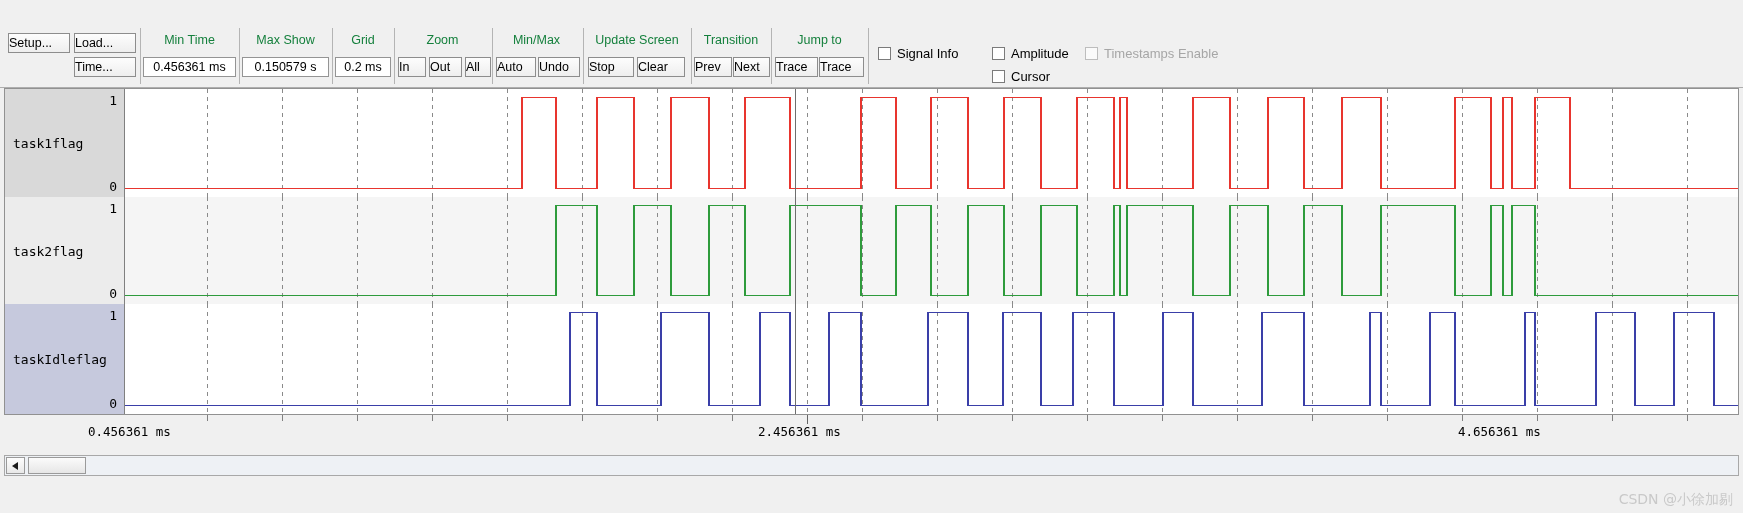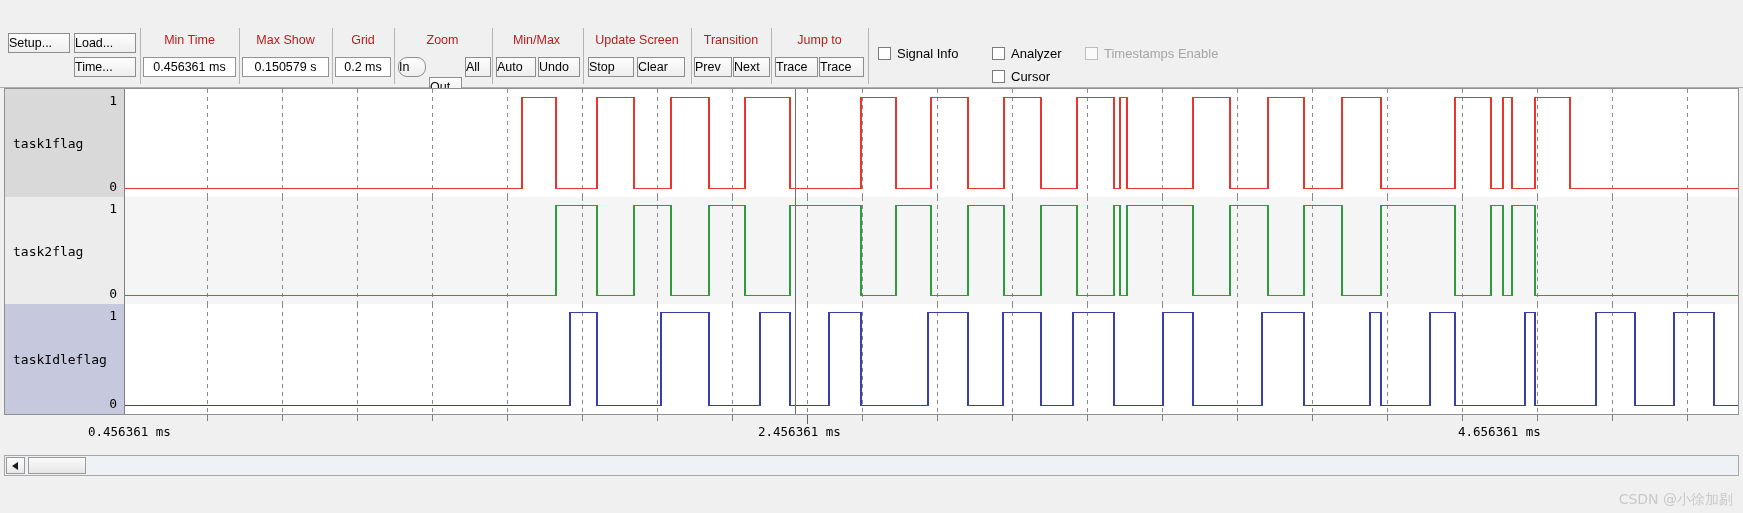--- a/index.html
+++ b/index.html
@@ -73,21 +73,21 @@
     width: 1px;
     height: 56px;
     background: #b4b4b4;
   }
   .tb-title {
     position: absolute;
     top: 9px;
     width: 100%;
     text-align: center;
     font-size: 12.5px;
-    color: #b91c1c;
+    color: #15803d;
     white-space: nowrap;
   }
   .btn {
     position: absolute;
     background: linear-gradient(to bottom, #fdfdfd, #eeeeee);
     border: 1px solid #8d8d8d;
     box-sizing: border-box;
     font-size: 12.5px;
     color: #000;
     text-align: left;
@@ -282,22 +282,22 @@
     <div class="tb-sep" style="left:332px;"></div>
 
     <div class="tb-group" style="left:333px;width:60px;">
       <div class="tb-title">Grid</div>
       <div class="field" style="left:2px;top:33px;width:56px;">0.2 ms</div>
     </div>
     <div class="tb-sep" style="left:394px;"></div>
 
     <div class="tb-group" style="left:395px;width:95px;">
       <div class="tb-title">Zoom</div>
-      <button class="btn" style="left:3px;top:33px;width:28px;border-radius:9px;">In</button>
-      <button class="btn" style="left:34px;top:33px;width:33px;margin-top:20px;">Out</button>
+      <button class="btn" style="left:3px;top:33px;width:28px;">In</button>
+      <button class="btn" style="left:34px;top:33px;width:33px;">Out</button>
       <button class="btn" style="left:70px;top:33px;width:26px;">All</button>
     </div>
     <div class="tb-sep" style="left:492px;"></div>
 
     <div class="tb-group" style="left:493px;width:87px;">
       <div class="tb-title">Min/Max</div>
       <button class="btn" style="left:3px;top:33px;width:40px;">Auto</button>
       <button class="btn" style="left:45px;top:33px;width:42px;">Undo</button>
     </div>
     <div class="tb-sep" style="left:583px;"></div>
@@ -320,21 +320,21 @@
       <div class="tb-title">Jump to</div>
       <button class="btn" style="left:3px;top:33px;width:43px;">Trace</button>
       <button class="btn" style="left:47px;top:33px;width:45px;">Trace</button>
     </div>
     <div class="tb-sep" style="left:868px;"></div>
 
     <div class="cbrow" style="left:878px;top:22px;">
       <span class="cbox"></span><span class="cblabel">Signal Info</span>
     </div>
     <div class="cbrow" style="left:992px;top:22px;">
-      <span class="cbox"></span><span class="cblabel">Analyzer</span>
+      <span class="cbox"></span><span class="cblabel">Amplitude</span>
     </div>
     <div class="cbrow" style="left:1085px;top:22px;">
       <span class="cbox disabled"></span><span class="cblabel disabled">Timestamps Enable</span>
     </div>
     <div class="cbrow" style="left:878px;top:45px;margin-top:38px;">
       <span class="cbox"></span><span class="cblabel">Show Cycles</span>
     </div>
     <div class="cbrow" style="left:992px;top:45px;">
       <span class="cbox"></span><span class="cblabel">Cursor</span>
     </div>

